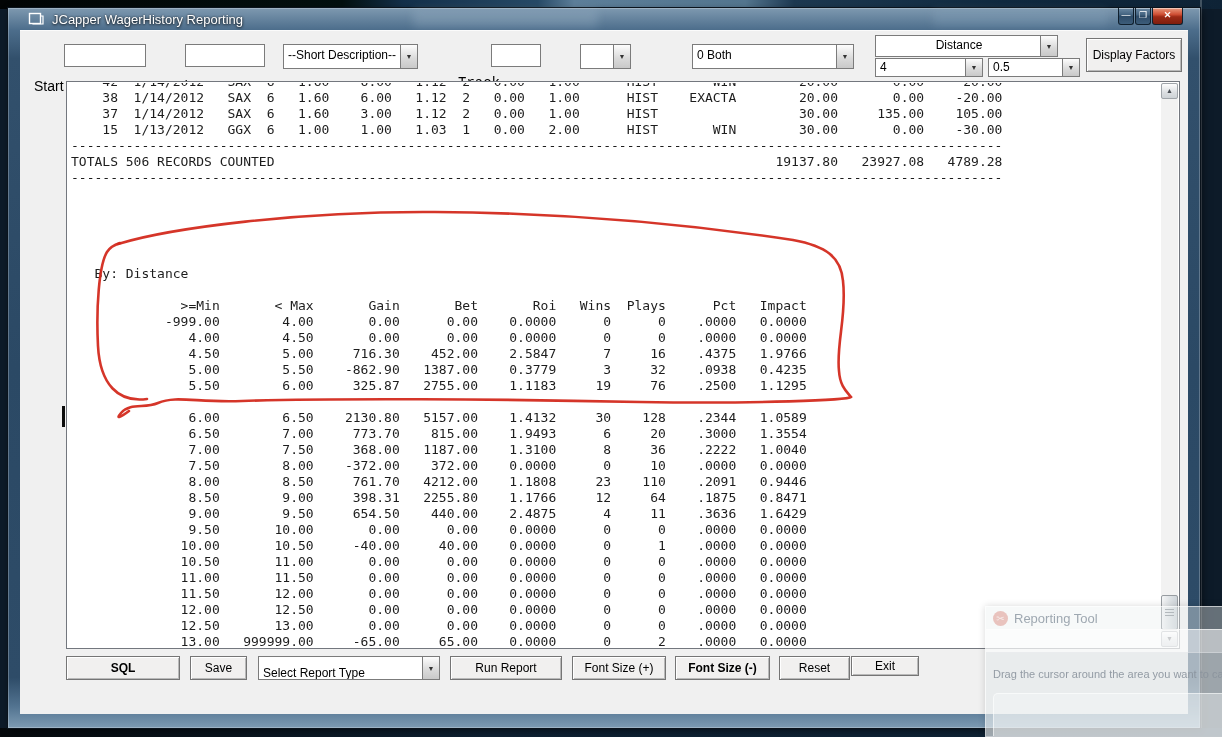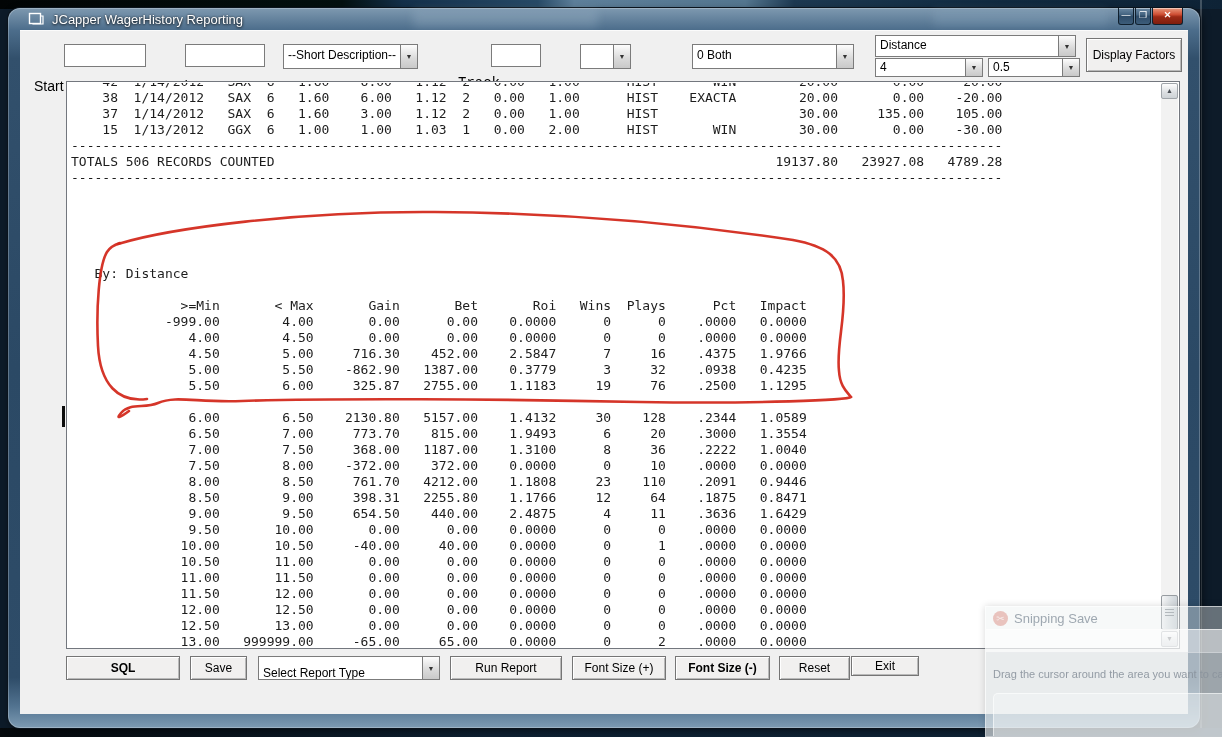--- a/index.html
+++ b/index.html
@@ -11,21 +11,21 @@
     background:linear-gradient(90deg,#020505 0%,#03100f 28%,#14304a 33%,#274a66 44%,#5d7f9a 47%,#54768f 61%,#1d3951 65%,#112a40 82%,#0e2336 100%); }
   .bg-right { position:absolute; left:1200px; top:0; width:22px; height:737px;
     background:linear-gradient(180deg,#101e2c 0%,#2a4762 5%,#45698e 12%,#587ca1 30%,#9cbfd6 52%,#7a0bd 58%,#3f5f7e 80%,#1b2f42 95%,#0c1824 100%);
     box-shadow:inset 2px 0 0 rgba(255,255,255,0.22); }
   .desktop-bottom { position:absolute; left:0; top:728px; width:1222px; height:9px;
     background:linear-gradient(90deg,#05090c,#0e2133 40%,#102539 100%); }
 
   
   .window { position:absolute; left:8px; top:8px; width:1192px; height:720px;
     background:linear-gradient(180deg,#7e99b0 0%,#4d6e8c 3%,#32506c 7%,#2b4965 50%,#2e4c68 93%,#527390 97%,#7d9bb3 100%);
-    box-shadow:0 0 0 1px #0a131c, inset 0 0 0 1px rgba(255,255,255,0.25), 2px 3px 8px rgba(0,0,0,0.55);border-radius:12px; }
+    box-shadow:0 0 0 1px #0a131c, inset 0 0 0 1px rgba(255,255,255,0.25), 2px 3px 8px rgba(0,0,0,0.55); }
 
   .titlebar { position:absolute; left:0; top:0; width:100%; height:22px; }
   .blur-blob { position:absolute; border-radius:4px; filter:blur(4px); }
   .blob-a { left:405px; top:2px; width:185px; height:18px; background:rgba(185,205,222,0.20); }
   .blob-b { left:925px; top:2px; width:175px; height:17px; background:rgba(165,190,212,0.16); }
   .win-icon { position:absolute; left:20px; top:4px; width:16px; height:14px; }
   .title-text { position:absolute; left:44px; top:4px; color:#ffffff; font-size:13px;
     text-shadow:0 1px 3px rgba(0,0,0,0.8), 0 0 2px rgba(0,0,0,0.5); white-space:nowrap; }
 
   .win-btns { position:absolute; right:17px; top:0; height:17px; display:flex; }
@@ -138,21 +138,21 @@
       <span class="combo-val"></span>
       <span class="combo-btn">▼</span>
     </div>
 
     <span class="lbl" style="left:630px;top:22px;">EntryType</span>
     <div class="combo" style="left:672px;top:14px;width:162px;height:25px;">
       <span class="combo-val">0 Both</span>
       <span class="combo-btn">▼</span>
     </div>
 
-    <div class="combo" style="left:855px;top:5px;width:201px;height:22px;">
+    <div class="combo" style="left:855px;top:5px;width:183px;height:22px;text-align:center;">
       <span class="combo-val" style="padding-top:2px;">Distance</span>
       <span class="combo-btn">▼</span>
     </div>
     <div class="combo" style="left:855px;top:28px;width:108px;height:19px;">
       <span class="combo-val" style="padding-top:1px;">4</span>
       <span class="combo-btn">▼</span>
     </div>
     <div class="combo" style="left:968px;top:28px;width:92px;height:19px;">
       <span class="combo-val" style="padding-top:1px;">0.5</span>
       <span class="combo-btn">▼</span>
@@ -238,20 +238,20 @@
            C 115 420, 121 417, 129 411" fill="none" stroke="#d32a1e" stroke-width="2.6" stroke-linecap="round" opacity="0.95"></path>
   <path d="M 147 399
            C 118 403, 100 384, 98 346
            C 96 308, 99 265, 107 252
            C 110 247, 114 245, 120 243" fill="none" stroke="#d32a1e" stroke-width="2.6" stroke-linecap="round" opacity="0.95"></path>
 </svg>
 
 <div class="ghost">
   <div class="ghost-title">
     <span class="ghost-scissors">✂</span>
-    <span>Snipping Save</span>
+    <span>Reporting Tool</span>
   </div>
   <div class="ghost-toolbar"></div>
   <div class="ghost-body">
     <span>Drag the cursor around the area you want to capture</span>
     <div class="ghost-panel"></div>
   </div>
 </div>
 
 </body></html>

